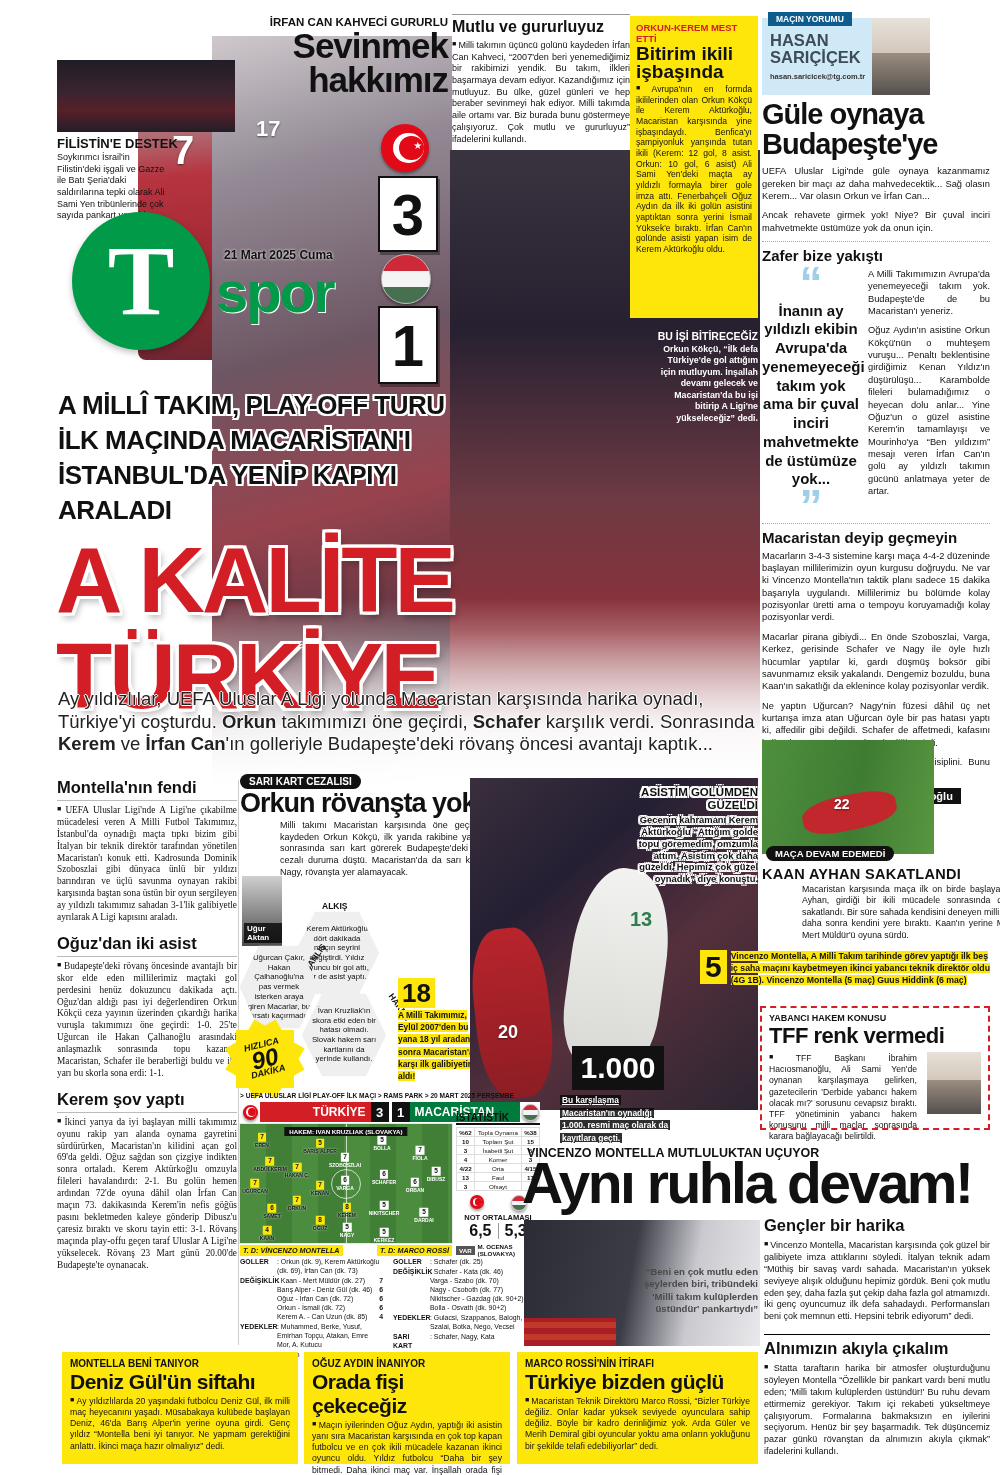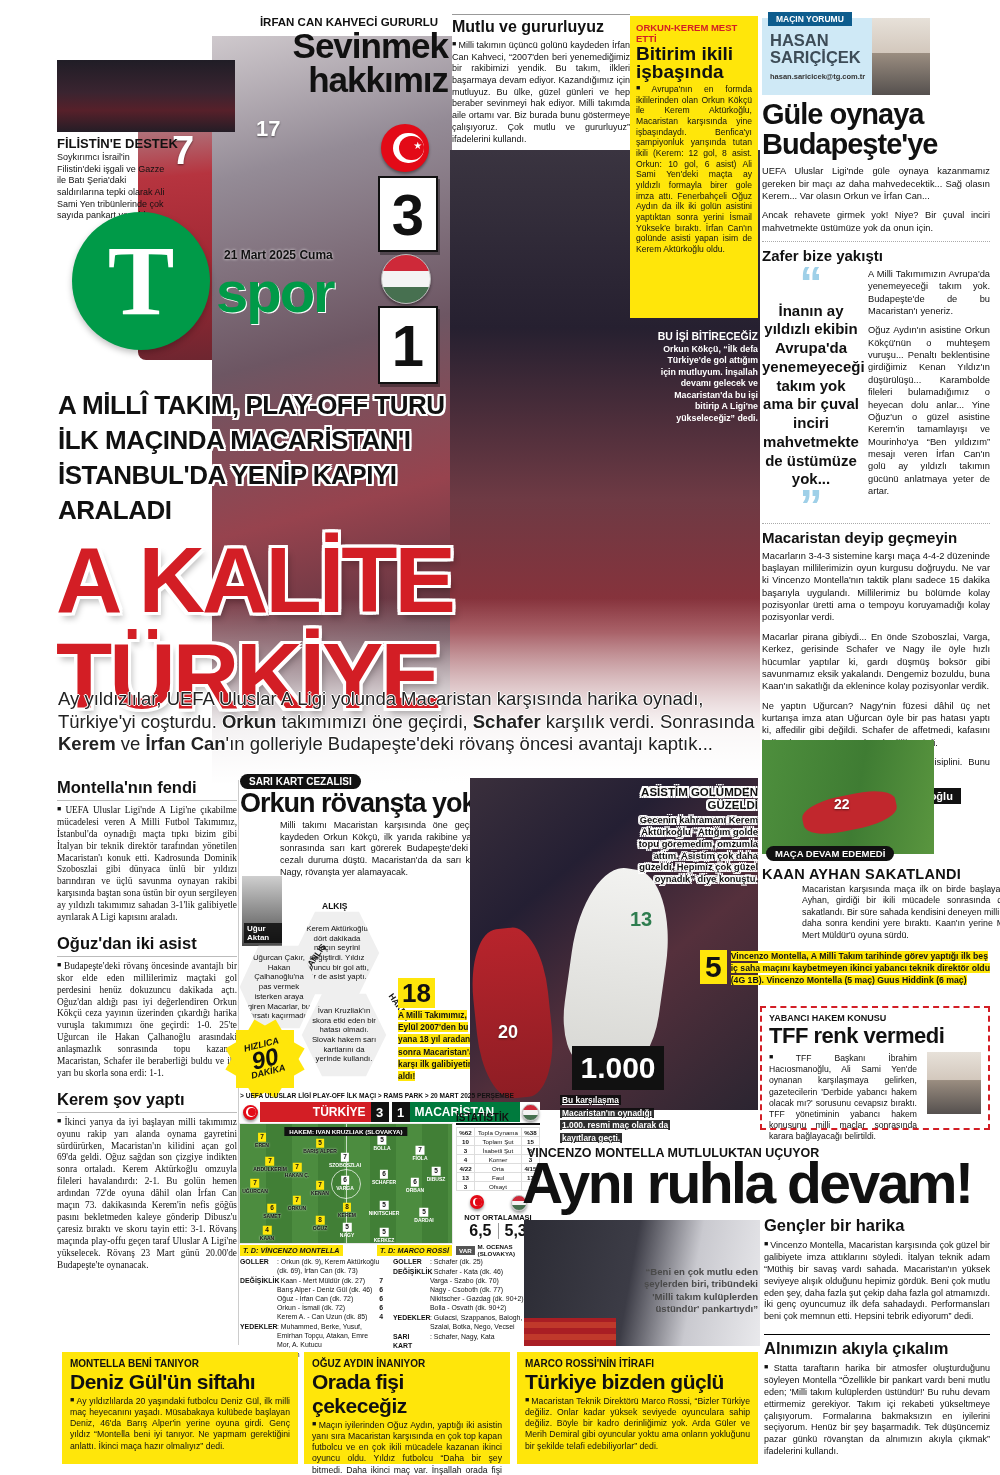--- a/index.html
+++ b/index.html
@@ -25,21 +25,21 @@
   .ftitle{left:57px;top:136px;width:176px;font-size:13px;font-weight:800;}
   .fbody{left:57px;top:152px;width:110px;font-size:9px;line-height:1.3;}
   
   .logoT{left:72px;top:212px;width:138px;height:138px;border-radius:50%;background:#009a48;
     display:flex;align-items:center;justify-content:center;box-shadow:0 3px 6px rgba(0,0,0,.25);}
   .logoT span{color:#fff;font-family:"Liberation Serif",serif;font-weight:bold;font-size:100px;line-height:1;}
   .sporTxt{left:216px;top:258px;font-size:58px;font-weight:800;color:#009a48;letter-spacing:-2px;
     text-shadow:1px 1px 0 #fff;}
   .dateTxt{left:224px;top:248px;font-size:12px;font-weight:bold;text-shadow:0 0 3px #fff;}
   
-  .sevK{left:250px;top:16px;width:198px;font-size:11.5px;font-weight:800;text-align:center;}
+  .sevK{left:250px;top:16px;width:198px;font-size:11.5px;font-weight:800;text-align:right;}
   .sevH{left:240px;top:29px;width:208px;font-size:35px;font-weight:900;line-height:.97;text-align:right;letter-spacing:-1px;}
   .flag{border-radius:50%;box-shadow:0 2px 3px rgba(0,0,0,.4);}
   .ftr{background:#e30a17;position:relative;overflow:hidden;}
   .ftr:before{content:"";position:absolute;left:26%;top:18%;width:64%;height:64%;background:#fff;border-radius:50%;}
   .ftr:after{content:"";position:absolute;left:38%;top:24%;width:52%;height:52%;background:#e30a17;border-radius:50%;}
   .ftr .st{position:absolute;right:14%;top:34%;color:#fff;font-size:10px;z-index:2;}
   .fhu{background:linear-gradient(180deg,#ce2939 0 33%,#f4f4f4 33% 66%,#477050 66% 100%);border:1px solid #bbb;}
   .scoreBox{background:#fff;border:2px solid #111;box-shadow:2px 3px 0 rgba(0,0,0,.35);
     display:flex;align-items:center;justify-content:center;font-size:58px;font-weight:900;}
   

